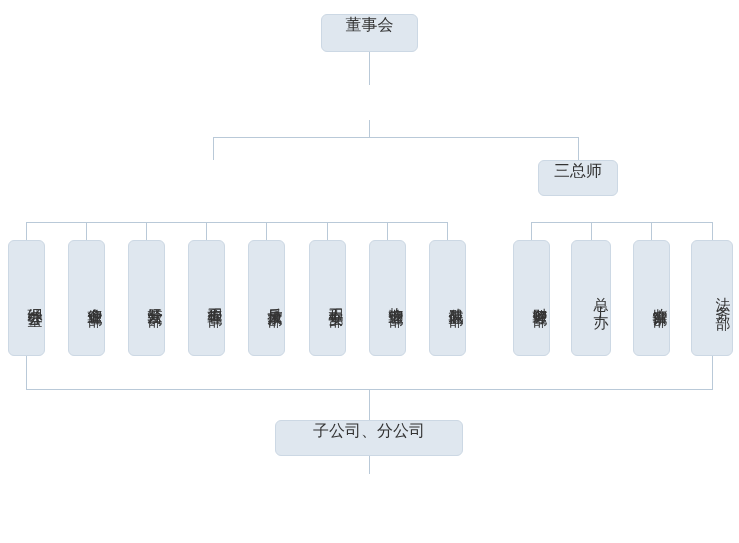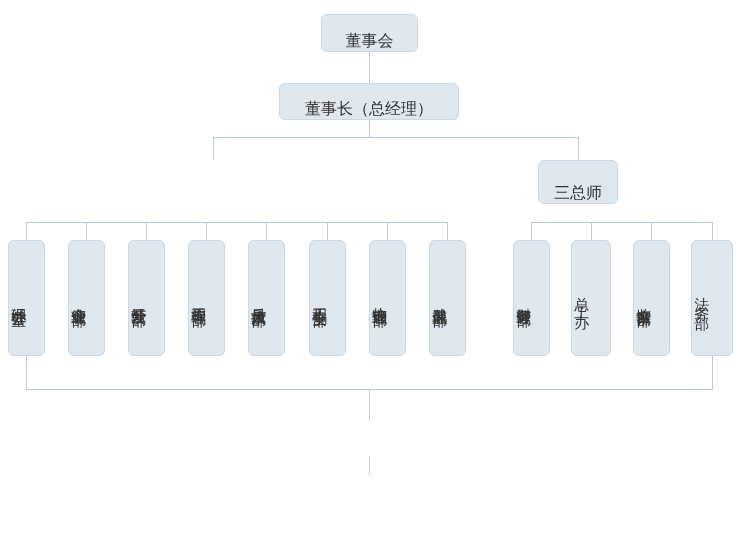--- a/index.html
+++ b/index.html
@@ -22,21 +22,21 @@
   }
 
   
   .node {
     position: absolute;
     box-sizing: border-box;
     background: #dfe7ef;
     border: 1px solid #ccd8e4;
     border-radius: 6px;
     display: flex;
-    align-items: flex-end;
+    align-items: flex-start;
     justify-content: center;
     text-align: center;
     color: #333333;
     line-height: 1.25;
     z-index: 3;
   }
   .node.h {
     font-size: 16px;
     padding: 0 6px;
   }
@@ -92,26 +92,23 @@
   <div class="ln v" style="left:712px; top:356px; height:33px;"></div>
   <div class="ln h" style="left:26px; top:389px; width:687px;"></div>
   <div class="ln v" style="left:369px; top:389px; height:31px;"></div>
 
   <div class="ln v" style="left:369px; top:456px; height:18px;"></div>
 
   <div class="node h" style="left:321px; top:14px; width:97px; height:38px;">
     <span>董事会</span>
   </div>
 
-  <div class="node h" style="left:279px; top:83px; width:180px; height:37px;">
-    <span>董事长（总经理）</span>
-  </div>
 
 
-  <div class="node h" style="left:538px; top:160px; width:80px; height:44px;">
+  <div class="node h" style="left:538px; top:160px; width:80px; height:36px;">
     <span>三总师</span>
   </div>
 
   <div class="node v" style="left:8px; top:240px; width:37px; height:116px;">
     <span>经理办公室</span>
   </div>
   <div class="node v" style="left:68px; top:240px; width:37px; height:116px;">
     <span>企业管理部</span>
   </div>
   <div class="node v" style="left:128px; top:240px; width:37px; height:116px;">
@@ -139,15 +136,18 @@
   <div class="node v spaced" style="left:571px; top:240px; width:40px; height:116px;">
     <span>总工办</span>
   </div>
   <div class="node v" style="left:633px; top:240px; width:37px; height:116px;">
     <span>监察审计部</span>
   </div>
   <div class="node v spaced" style="left:691px; top:240px; width:42px; height:116px;">
     <span>法务部</span>
   </div>
 
+  <div class="node h" style="left:275px; top:420px; width:188px; height:36px;">
+    <span>子公司、分公司</span>
+  </div>
 
 
 </div>
 
 </body></html>

